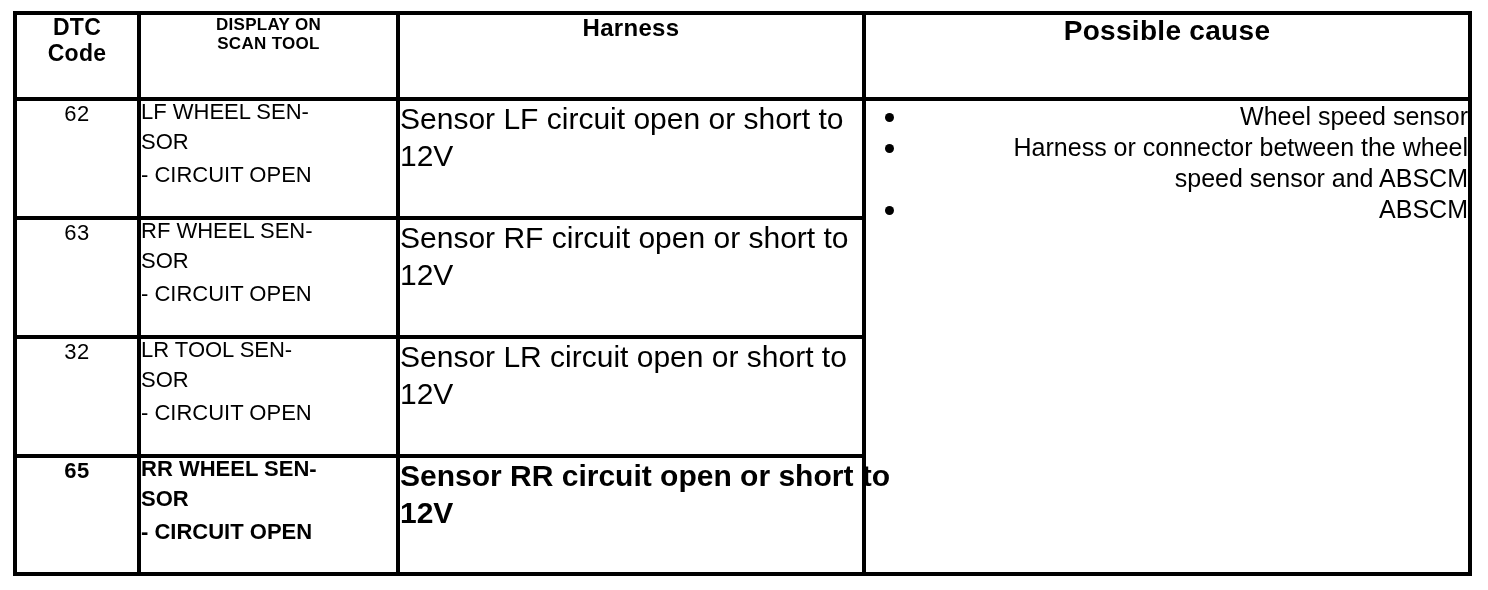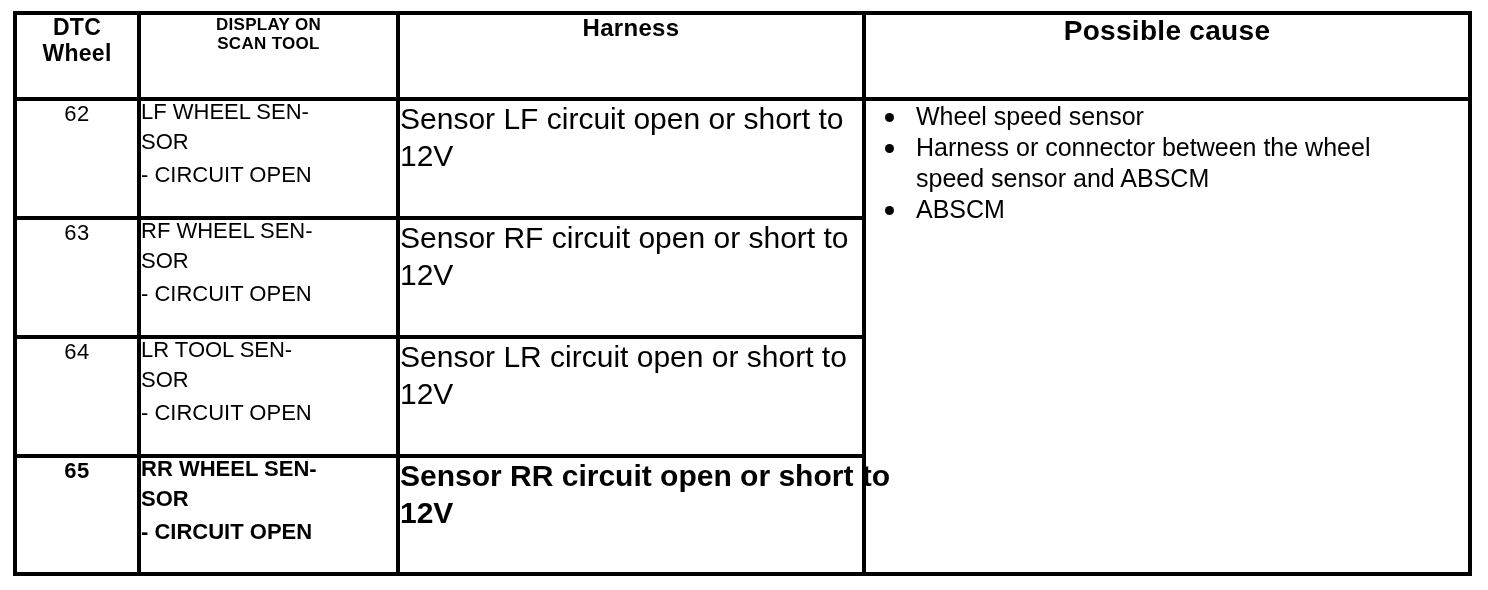--- a/index.html
+++ b/index.html
@@ -115,40 +115,40 @@
   ul.cause-list li .bullet {
     position: absolute;
     left: 19px;
     top: 12px;
     width: 9px;
     height: 9px;
     background: #000000;
     border-radius: 50%;
   }
   ul.cause-list li .txt { display: block; }
-  ul.cause-list li .txt .wline { display: block; }
+  ul.cause-list li .txt .wline { display: block; text-align: right; }
 </style>
 </head>
 <body>
 
 <div id="page">
 
   <table class="dtc-table">
     <colgroup>
       <col class="c-code">
       <col class="c-display">
       <col class="c-symptom">
       <col class="c-cause">
     </colgroup>
 
     <thead>
       <tr class="hdr-row">
         <th class="hdr-cell hdr-code">
           <span class="hdr-line">DTC</span>
-          <span class="hdr-line">Wheel</span>
+          <span class="hdr-line">Code</span>
         </th>
         <th class="hdr-cell hdr-display">
           <span class="hdr-line">DISPLAY ON</span>
           <span class="hdr-line">SCAN TOOL</span>
         </th>
         <th class="hdr-cell hdr-symptom">
           <span class="hdr-line">Harness</span>
         </th>
         <th class="hdr-cell hdr-cause">
           <span class="hdr-line">Possible cause</span>
@@ -201,21 +201,21 @@
           <span class="ln ln2">SOR</span>
           <span class="ln ln3">- CIRCUIT OPEN</span>
         </td>
         <td class="symptom-cell">
           <span class="ln">Sensor RF circuit open or short to</span>
           <span class="ln">12V</span>
         </td>
       </tr>
 
       <tr class="body-row">
-        <td class="code-cell">64</td>
+        <td class="code-cell">32</td>
         <td class="display-cell">
           <span class="ln ln1">LR TOOL SEN-</span>
           <span class="ln ln2">SOR</span>
           <span class="ln ln3">- CIRCUIT OPEN</span>
         </td>
         <td class="symptom-cell">
           <span class="ln">Sensor LR circuit open or short to</span>
           <span class="ln">12V</span>
         </td>
       </tr>

